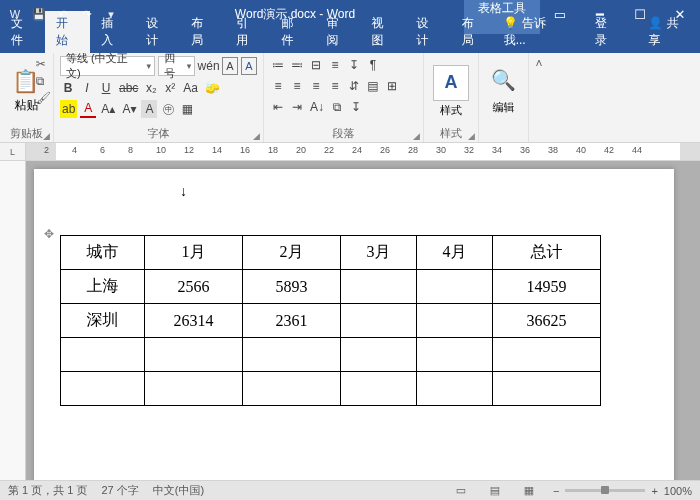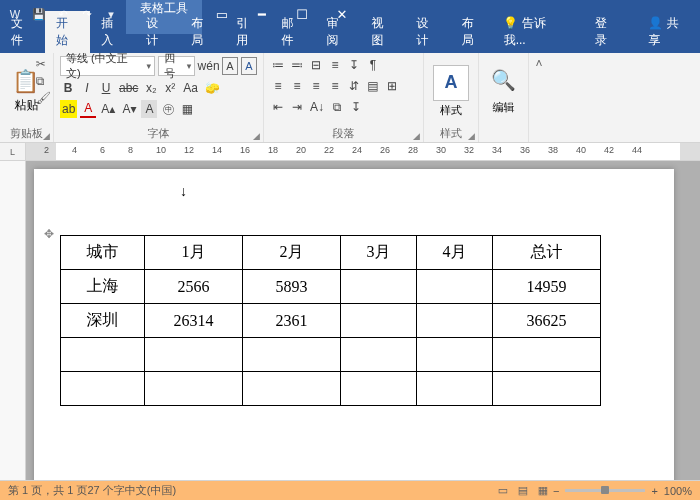--- a/index.html
+++ b/index.html
@@ -44,38 +44,39 @@
 .hruler .ticks{position:absolute;top:0;left:0;right:0;bottom:0}
 .hruler .num{position:absolute;top:2px;font-size:9px;color:#555}
 .doc{position:absolute;top:161px;bottom:20px;left:0;right:0;background:#b0b0b0;overflow:hidden}
 .vruler{position:absolute;left:0;top:0;bottom:0;width:26px;background:#f8f8f8;border-right:1px solid #d4d4d4}
 .page{position:absolute;left:34px;top:8px;width:640px;height:400px;background:#fff;box-shadow:0 0 6px rgba(0,0,0,.25)}
 .tmark{position:absolute;left:146px;top:14px;font-size:14px;color:#000;font-weight:bold}
 .anchor{position:absolute;left:10px;top:58px;font-size:12px;color:#888}
 .dtable{position:absolute;left:26px;top:66px;border-collapse:collapse}
 .dtable td{border:1px solid #000;text-align:center;font-size:16px;font-family:SimSun,serif;height:34px}
 .c0{width:84px}.c1{width:98px}.c2{width:98px}.c3{width:76px}.c4{width:76px}.c5{width:108px}
-.status{position:absolute;bottom:0;left:0;right:0;height:20px;background:#fdba74;border-top:1px solid #d4d4d4;display:flex;align-items:center;font-size:11px;color:#555;padding:8px 8px;}
+.status{position:absolute;bottom:0;left:0;right:0;height:20px;background:#e5e5e5;border-top:1px solid #d4d4d4;display:flex;align-items:center;font-size:11px;color:#555;padding:8px 8px;gap:14px}
 .status .spacer{flex:1}
 .status .vbtn{width:20px;text-align:center;color:#666}
 .status .zoom{display:flex;align-items:center;gap:6px}
 .status .ztrack{width:80px;height:3px;background:#c0c0c0;position:relative}
 .status .ztrack::after{content:"";position:absolute;left:50%;top:-3px;width:8px;height:8px;background:#888;border-radius:1px;transform:translateX(-50%)}
 </style>
 </head>
 <body>
 
 <div class="titlebar">
   <div class="left">
     <div class="tbtn">W</div>
     <div class="tbtn">💾</div>
     <div class="tbtn">↶</div>
     <div class="tbtn">↷</div>
     <div class="tbtn">▾</div>
   </div>
+  <div class="title">Word演示.docx - Word</div>
   <div class="ctx">表格工具</div>
   <div class="win">
     <div class="wbtn">▭</div>
     <div class="wbtn">━</div>
     <div class="wbtn">☐</div>
     <div class="wbtn">✕</div>
   </div>
 </div>
 
 <div class="tabs">

